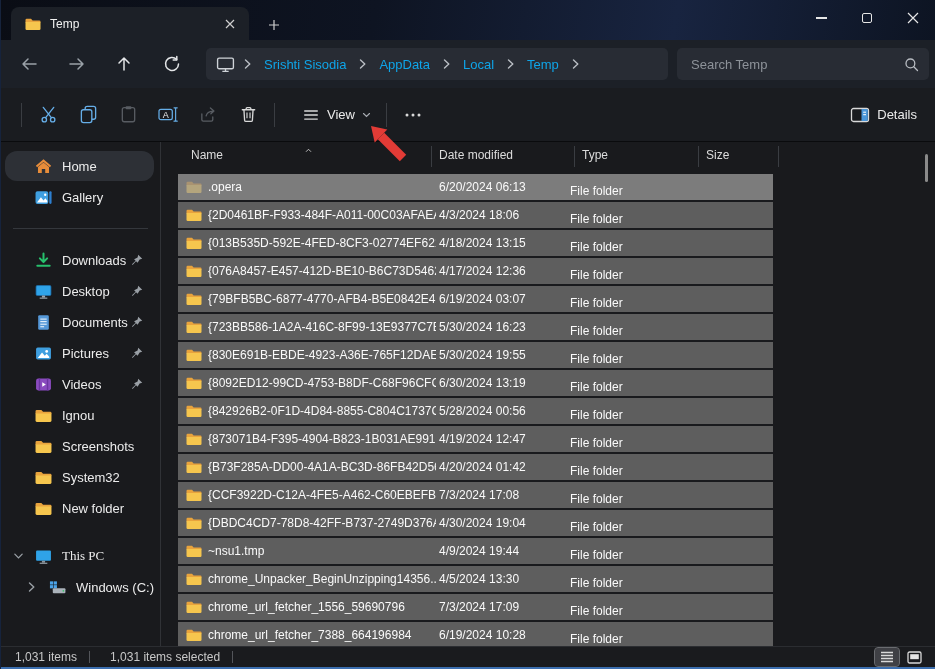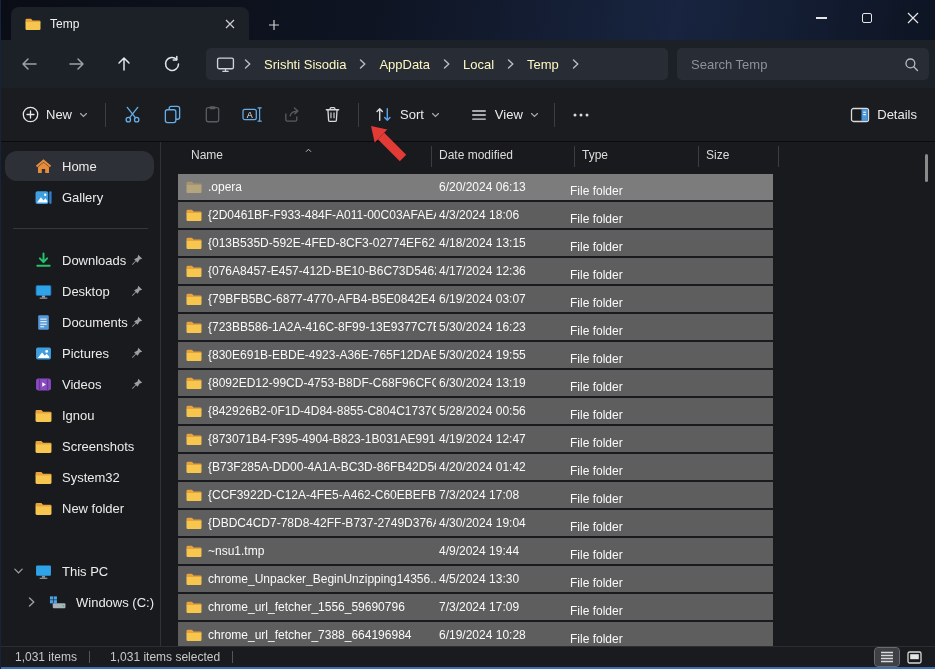--- a/index.html
+++ b/index.html
@@ -22,21 +22,21 @@
   .winbtn { width:46px; height:36px; display:flex; align-items:center; justify-content:center; }
   .glyph-min { width:11px; height:2px; background:#e6e6e6; }
   .glyph-max { width:10px; height:10px; border:1.2px solid #e6e6e6; border-radius:2px; }
 
   
   .navbar { position:absolute; left:0; top:40px; width:935px; height:48px; background:#1c2027; }
   .navbtn { position:absolute; top:8px; width:32px; height:32px; display:flex;
     align-items:center; justify-content:center; border-radius:4px; }
   .crumb-pill { position:absolute; left:205px; top:8px; width:462px; height:32px;
     background:#282c34; border-radius:5px; display:flex; align-items:center; padding:0 10px; gap:8px; overflow:hidden; }
-  .crumb { font-size:13px; color:#fef9c3; padding:2px 4px; white-space:nowrap; }
+  .crumb { font-size:13px; color:#0ea5e9; padding:2px 4px; white-space:nowrap; }
   .crumb-chev { color:#b9bdc3; display:flex; align-items:center; }
   .search-pill { position:absolute; left:676px; top:8px; width:252px; height:32px;
     background:#282c34; border-radius:5px; display:flex; align-items:center; padding:0 10px 0 14px; }
   .search-pill input { flex:1; background:transparent; border:none; outline:none;
     font-size:13px; color:#e7e9eb; font-family:inherit; }
   .search-pill input::placeholder { color:#8d9299; }
 
   
   .toolbar { position:absolute; left:0; top:88px; width:935px; height:54px; background:#1a1c20;
     border-bottom:1px solid #0a0b0d; display:flex; align-items:center; }
@@ -46,21 +46,21 @@
   .tsep { width:1px; height:24px; background:#3a3d42; margin:0 6px; }
   .spacer { flex:1; }
 
   
   .content { position:absolute; left:0; top:142px; width:935px; height:504px; overflow:hidden; }
   .sidebar { position:absolute; left:0; top:0; width:160px; height:504px;
     border-right:1px solid #303236; padding-top:8px; overflow:hidden; }
   .side-item { display:flex; align-items:center; height:30px; margin:1px 6px 1px 4px;
     padding-left:8px; border-radius:12px; font-size:13px; color:#ececec; }
   .side-item.sel { background:#2d3036; }
-  .side-item.section { margin-top:33px; }
+  .side-item.section { margin-top:18px;font-family:Liberation Serif, serif; }
   .side-item.indent { padding-left:22px;justify-content:center; }
   .side-chev { width:22px; display:flex; align-items:center; color:#9aa0a6; }
   .side-icon { width:17px; height:17px; margin-right:10px; display:flex; align-items:center; }
   .side-icon svg { width:17px; height:17px; }
   .side-label { flex:1; white-space:nowrap; overflow:hidden; }
   .side-pin { width:13px; margin-right:10px; display:flex; color:#9aa0a6; }
   .side-sep { height:1px; background:#34373c; margin:16px 12px; }
 
   
   .filearea { position:absolute; left:161px; top:0; width:774px; height:504px; }
@@ -202,30 +202,20 @@
         <svg width="15" height="15" viewBox="0 0 15 15" fill="none">
             <circle cx="6.4" cy="6.4" r="4.4" stroke="#b8bcc2" stroke-width="1.3"></circle>
             <path d="M9.8 9.8 L13.5 13.5" stroke="#b8bcc2" stroke-width="1.3" stroke-linecap="round"></path>
           </svg>
       </span>
     </div>
   </div>
 
   <div class="toolbar">
     <div style="width:12px"></div>
-    <div class="tbtn">
-      <svg width="17" height="17" viewBox="0 0 17 17" fill="none">
-          <circle cx="8.5" cy="8.5" r="7.2" stroke="#e8e8e8" stroke-width="1.3"></circle>
-          <path d="M8.5 5 V12 M5 8.5 H12" stroke="#e8e8e8" stroke-width="1.3" stroke-linecap="round"></path>
-        </svg>
-      <span>New</span>
-      <svg width="9" height="6" viewBox="0 0 12 8" fill="none">
-          <path d="M2 2 L6 6 L10 2" stroke="#a8acb2" stroke-width="1.5" stroke-linecap="round"></path>
-        </svg>
-    </div>
     <div class="tsep" style="margin-left:8px"></div>
     <div class="tbtn tbtn-icon">
       <svg width="19" height="19" viewBox="0 0 20 20" fill="none">
           <path d="M4.5 2.5 L13 13.2 M15.5 2.5 L7 13.2" stroke="#66aee8" stroke-width="1.4" stroke-linecap="round"></path>
           <circle cx="5.6" cy="15.4" r="2.3" stroke="#66aee8" stroke-width="1.4"></circle>
           <circle cx="14.4" cy="15.4" r="2.3" stroke="#66aee8" stroke-width="1.4"></circle>
         </svg>
     </div>
     <div class="tbtn tbtn-icon">
       <svg width="19" height="19" viewBox="0 0 20 20" fill="none">
@@ -254,30 +244,20 @@
     </div>
     <div class="tbtn tbtn-icon">
       <svg width="19" height="19" viewBox="0 0 20 20" fill="none">
           <path d="M3.5 5 H16.5" stroke="#d9d9d9" stroke-width="1.4" stroke-linecap="round"></path>
           <path d="M7.5 5 V3.9 Q7.5 2.8 8.6 2.8 H11.4 Q12.5 2.8 12.5 3.9 V5" stroke="#d9d9d9" stroke-width="1.4"></path>
           <path d="M5.2 5 L5.9 16 Q6 17.3 7.3 17.3 H12.7 Q14 17.3 14.1 16 L14.8 5" stroke="#d9d9d9" stroke-width="1.4"></path>
           <path d="M8.4 8 V14 M11.6 8 V14" stroke="#d9d9d9" stroke-width="1.2"></path>
         </svg>
     </div>
     <div class="tsep"></div>
-    <div class="tbtn">
-      <svg width="19" height="19" viewBox="0 0 20 20" fill="none">
-          <path d="M6 16 V4 M3.2 6.8 L6 4 L8.8 6.8" stroke="#d9d9d9" stroke-width="1.5" stroke-linecap="round" stroke-linejoin="round"></path>
-          <path d="M14 4 V16 M11.2 13.2 L14 16 L16.8 13.2" stroke="#5ba3e8" stroke-width="1.5" stroke-linecap="round" stroke-linejoin="round"></path>
-        </svg>
-      <span>Sort</span>
-      <svg width="9" height="6" viewBox="0 0 12 8" fill="none">
-          <path d="M2 2 L6 6 L10 2" stroke="#a8acb2" stroke-width="1.5" stroke-linecap="round"></path>
-        </svg>
-    </div>
     <div style="width:12px"></div>
     <div class="tbtn">
       <svg width="18" height="18" viewBox="0 0 20 20" fill="none">
           <path d="M3 5.5 H17 M3 10 H17 M3 14.5 H17" stroke="#d9d9d9" stroke-width="1.5" stroke-linecap="round"></path>
         </svg>
       <span>View</span>
       <svg width="9" height="6" viewBox="0 0 12 8" fill="none">
           <path d="M2 2 L6 6 L10 2" stroke="#a8acb2" stroke-width="1.5" stroke-linecap="round"></path>
         </svg>
     </div>

